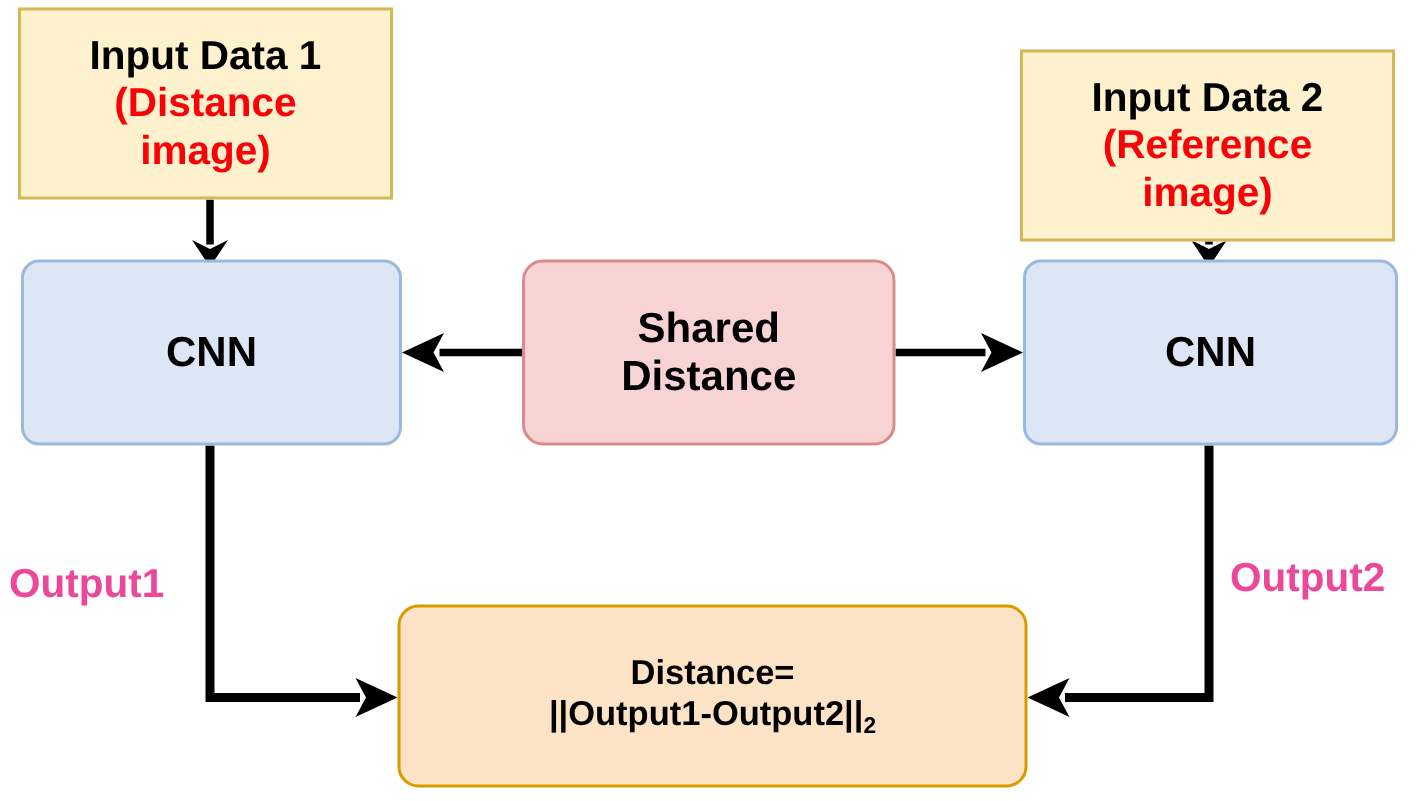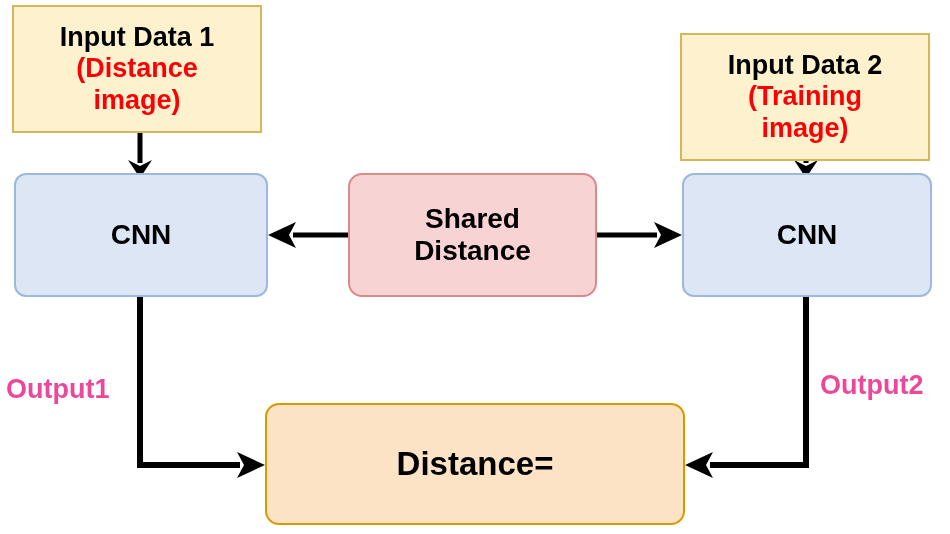--- a/index.html
+++ b/index.html
@@ -53,21 +53,21 @@
   .node-shared {
     background: #f8d3d3;
     border: 2px solid #d98b8b;
     border-radius: 14px;
     font-size: 28px;
   }
   .node-distance {
     background: #fde3c6;
     border: 2px solid #d79b00;
     border-radius: 14px;
-    font-size: 33px;
+    font-size: 23px;
   }
   .red-text {
     color: #fb0007;
     display: block;
   }
   .black-line {
     display: block;
   }
   .edge-label {
     position: absolute;
@@ -128,21 +128,21 @@
     <div class="node-inner">
       <span class="black-line">Input Data 1</span>
       <span class="red-text">(Distance</span>
       <span class="red-text">image)</span>
     </div>
   </div>
 
   <div class="node node-input" style="left:680px; top:5px; width:250px; height:128px;margin-top:28px;">
     <div class="node-inner">
       <span class="black-line">Input Data 2</span>
-      <span class="red-text">(Training</span>
+      <span class="red-text">(Reference</span>
       <span class="red-text">image)</span>
     </div>
   </div>
 
   <div class="node node-cnn" style="left:14px; top:173px; width:254px; height:124px;">
     <div class="node-inner">CNN</div>
   </div>
 
   <div class="node node-cnn" style="left:682px; top:173px; width:250px; height:124px;">
     <div class="node-inner">CNN</div>
@@ -151,20 +151,21 @@
   <div class="node node-shared" style="left:348px; top:173px; width:249px; height:124px;">
     <div class="node-inner">
       <span class="black-line">Shared</span>
       <span class="black-line">Distance</span>
     </div>
   </div>
 
   <div class="node node-distance" style="left:265px; top:403px; width:420px; height:122px;">
     <div class="node-inner">
       <span class="black-line">Distance=</span>
+      <span class="black-line"><span>||Output1-Output2||</span><span class="sub">2</span></span>
     </div>
   </div>
 
   <div class="edge-label" style="left:6px; top:374px;">Output1</div>
 
   <div class="edge-label" style="left:820px; top:370px;">Output2</div>
 
 </div>
 
 </body></html>

